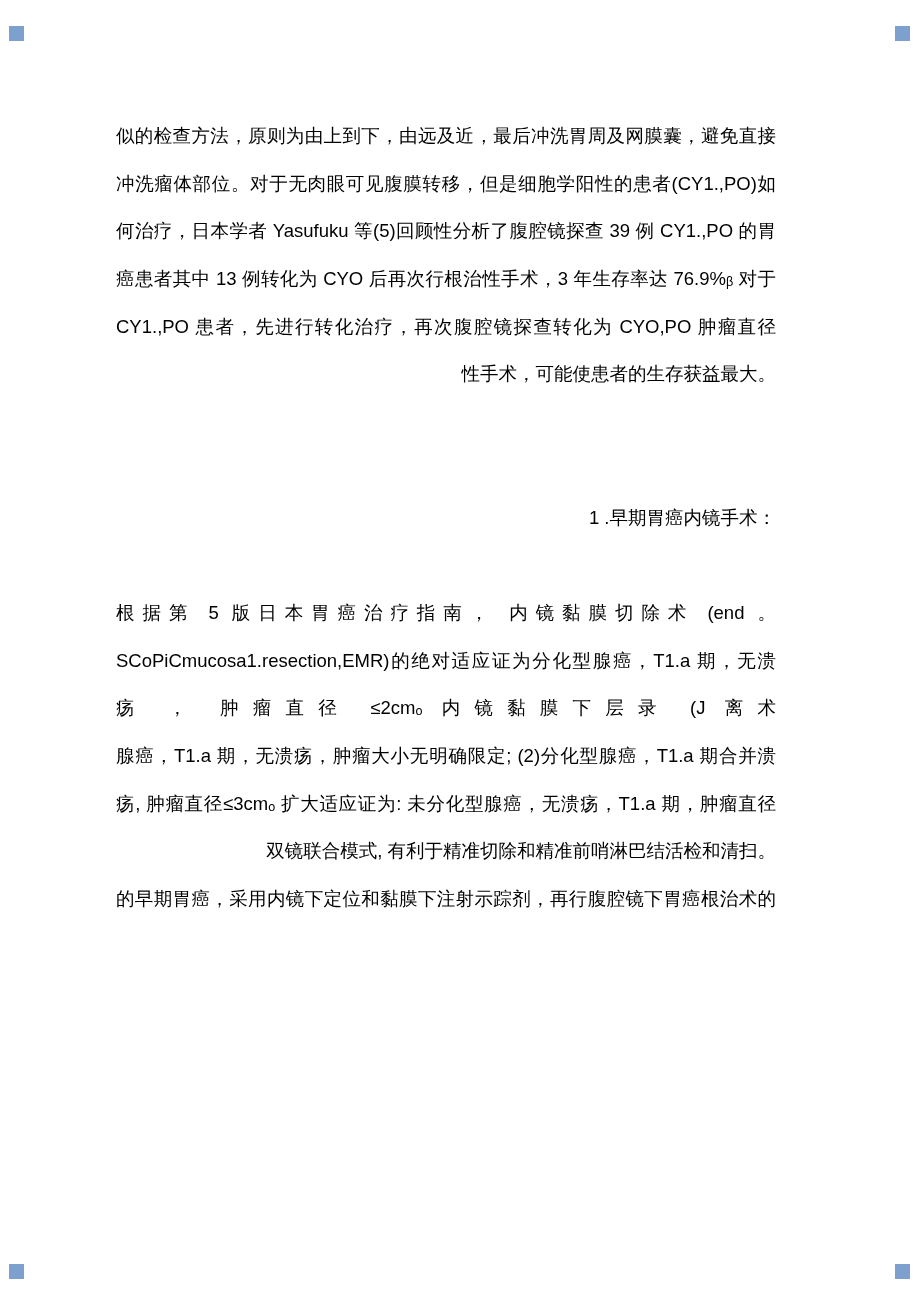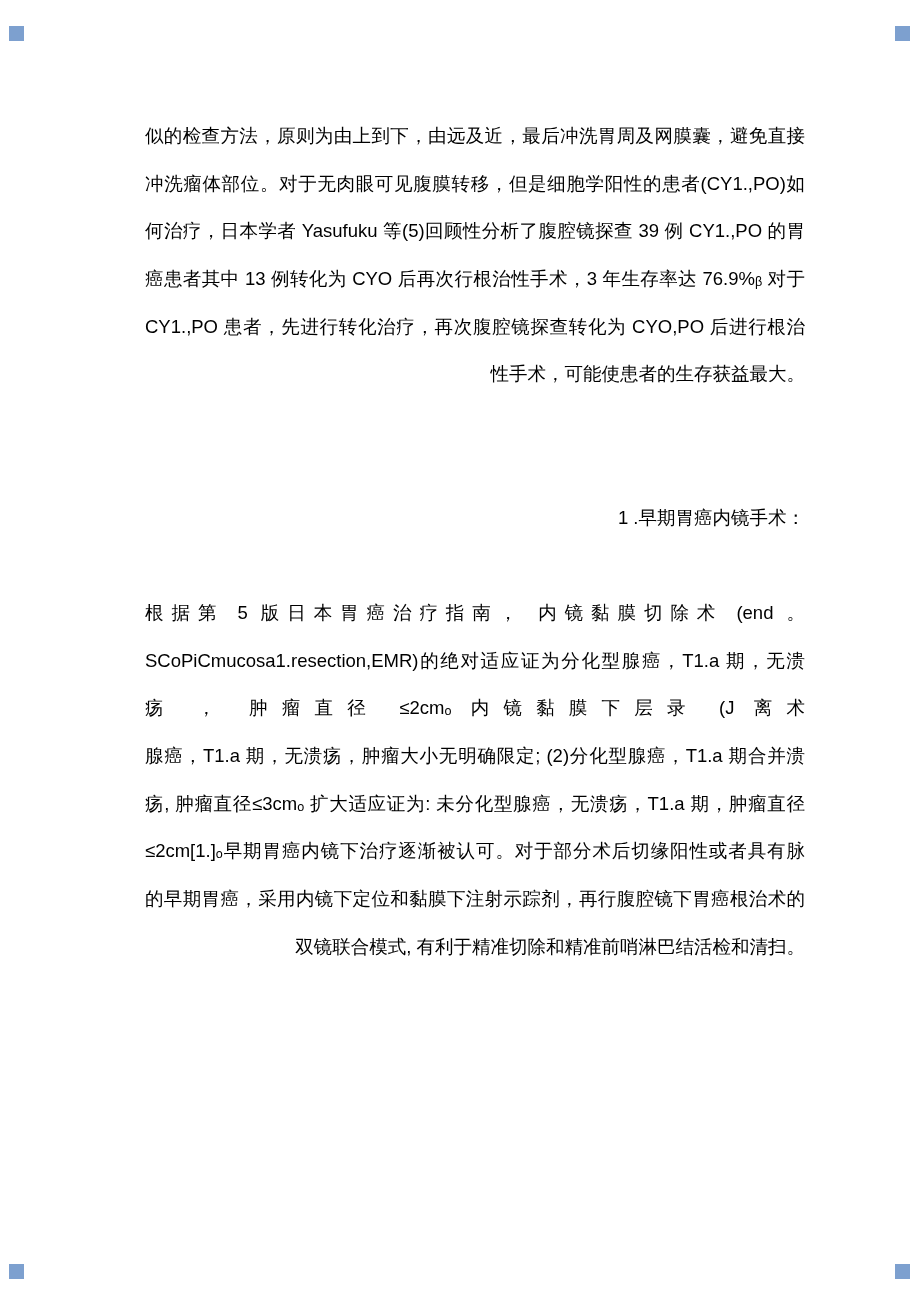--- a/index.html
+++ b/index.html
@@ -7,21 +7,21 @@
     position: relative;
     width: 920px;
     height: 1301px;
     background: #ffffff;
     overflow: hidden;
     font-family: "Liberation Sans", "DejaVu Sans", sans-serif;
     color: #000000;
   }
   .textcol {
     position: absolute;
-    left: 145px;
+    left: 116px;
     top: 112px;
     width: 660px;
   }
   .line {
     height: 47.7px;
     line-height: 47.7px;
     font-size: 18.5px;
     overflow: hidden;
     text-align: right;
   }
@@ -51,38 +51,37 @@
   <div class="handle bl"></div>
   <div class="handle br"></div>
 
   <div class="textcol">
 
     <div>
       <div class="line j">似的检查方法，原则为由上到下，由远及近，最后冲洗胃周及网膜囊，避免直接</div>
       <div class="line j">冲洗瘤体部位。对于无肉眼可见腹膜转移，但是细胞学阳性的患者(CY1.,PO)如</div>
       <div class="line j">何治疗，日本学者 Yasufuku 等(5)回顾性分析了腹腔镜探查 39 例 CY1.,PO 的胃</div>
       <div class="line j">癌患者其中 13 例转化为 CYO 后再次行根治性手术，3 年生存率达 76.9%ᵦ 对于</div>
-      <div class="line j">CY1.,PO 患者，先进行转化治疗，再次腹腔镜探查转化为 CYO,PO 后进行根治</div>
+      <div class="line j">CY1.,PO 患者，先进行转化治疗，再次腹腔镜探查转化为 CYO,PO 肿瘤直径</div>
       <div class="line">性手术，可能使患者的生存获益最大。</div>
     </div>
 
     <div class="spacer"></div>
 
 
     <div class="spacer"></div>
 
     <div class="line">1 .早期胃癌内镜手术：</div>
 
     <div class="spacer"></div>
 
     <div>
       <div class="line j">根据第 5 版日本胃癌治疗指南， 内镜黏膜切除术 (end 。</div>
       <div class="line j">SCoPiCmucosa1.resection,EMR)的绝对适应证为分化型腺癌，T1.a 期，无溃</div>
       <div class="line j">疡 ， 肿瘤直径 ≤2cmₒ 内镜黏膜下层录 (J 离术</div>
       <div class="line j">腺癌，T1.a 期，无溃疡，肿瘤大小无明确限定; (2)分化型腺癌，T1.a 期合并溃</div>
       <div class="line j">疡, 肿瘤直径≤3cmₒ 扩大适应证为: 未分化型腺癌，无溃疡，T1.a 期，肿瘤直径</div>
-      <div class="line j">≤2cm[1.]ₒ早期胃癌内镜下治疗逐渐被认可。对于部分术后切缘阳性或者具有脉</div>
+      <div class="line">双镜联合模式, 有利于精准切除和精准前哨淋巴结活检和清扫。</div>
       <div class="line j">的早期胃癌，采用内镜下定位和黏膜下注射示踪剂，再行腹腔镜下胃癌根治术的</div>
-      <div class="line">双镜联合模式, 有利于精准切除和精准前哨淋巴结活检和清扫。</div>
     </div>
 
   </div>
 </div>
 
 </body></html>

